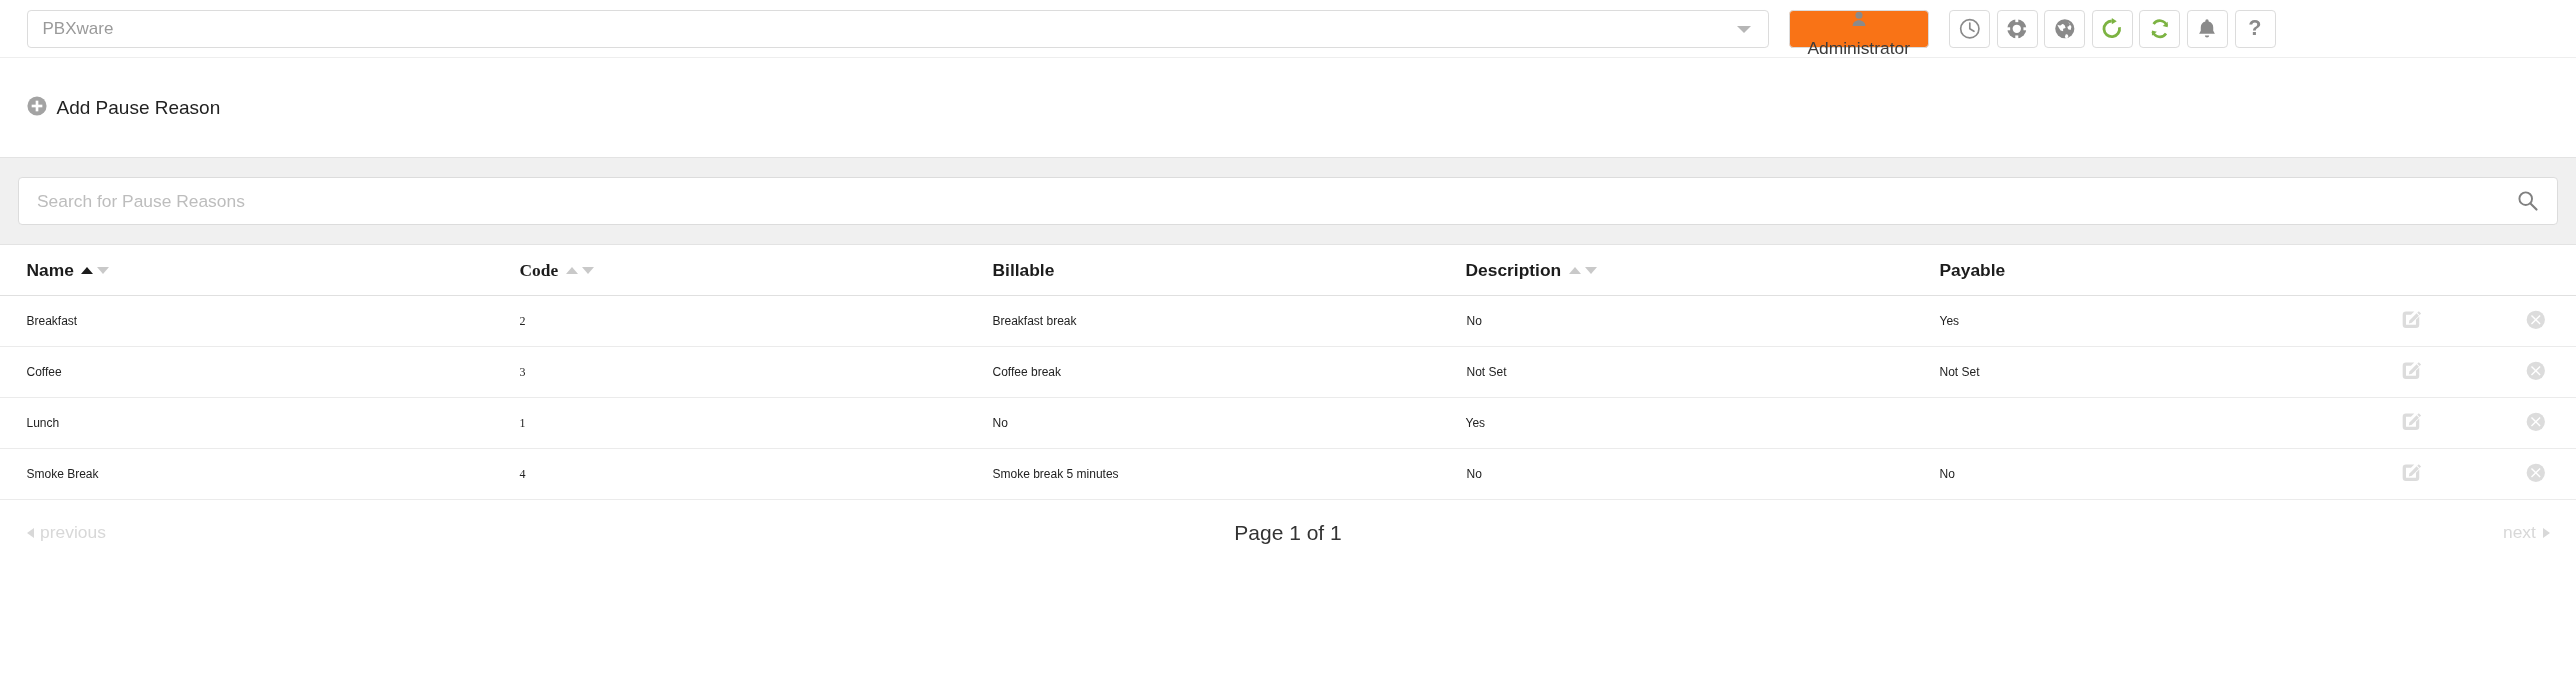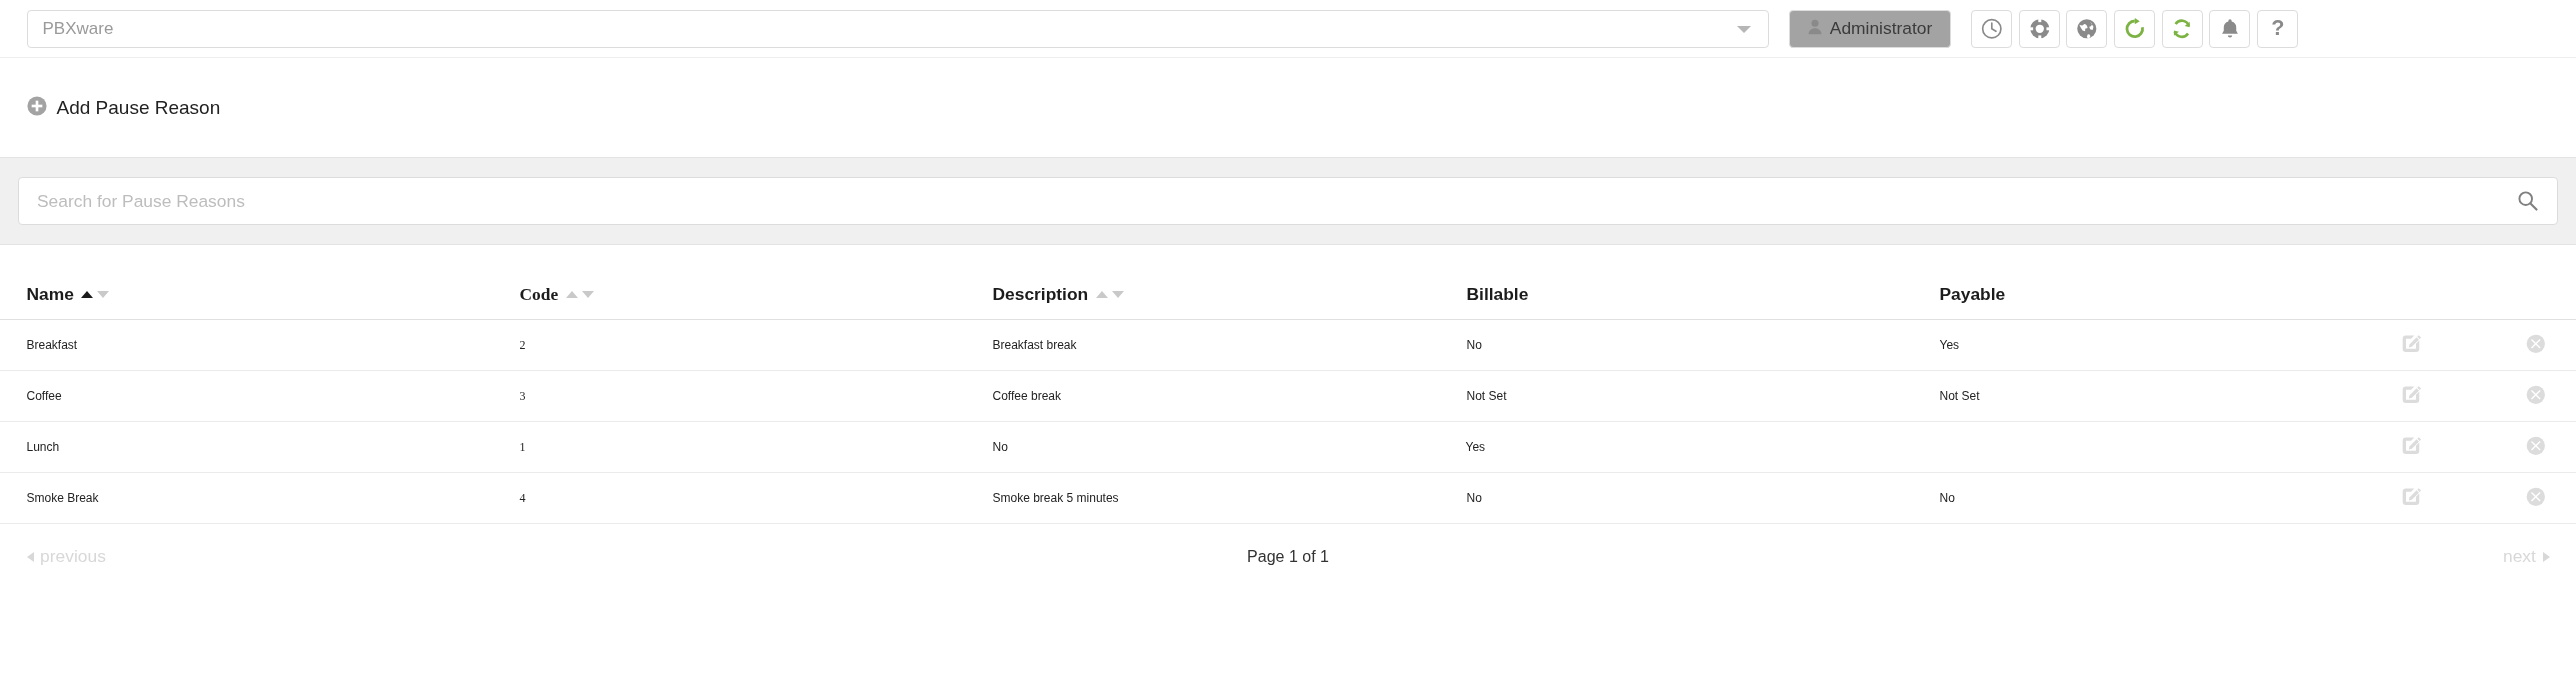--- a/index.html
+++ b/index.html
@@ -42,26 +42,27 @@
     width: 0; height: 0;
     border-left: 7.5px solid transparent;
     border-right: 7.5px solid transparent;
     border-top: 7.5px solid #b6b6b6;
   }
   .admin-btn {
     margin-left: 20px;
     height: 38px;
     border: 0.8px solid #dcdcdc;
     border-radius: 4.1px;
-    background: #a3a3a3;
+    background: #f97316;
     display: flex;
     align-items: center;
     gap: 8.3px;
     padding: 0 18px;
     cursor: pointer;
+    flex-direction: column;
   }
   .admin-btn .name {
     font-size: 17.4px;
     color: #3b3b3b;
   }
   .icon-group {
     margin-left: 20px;
     display: flex;
     gap: 6.6px;
   }
@@ -134,21 +135,20 @@
   .trow {
     display: flex;
     align-items: center;
     padding: 0 26.5px;
     height: 51px;
     border-bottom: 0.8px solid #ebebeb;
   }
   .thead {
     height: 51px;
     border-bottom: 0.8px solid #e0e0e0;
-    margin-top: 24px;
   }
   .thead .cell {
     font-size: 17.4px;
     font-weight: bold;
     color: #1c1c1c;
     display: flex;
     align-items: center;
     gap: 7.5px;
   }
   .tbody .cell {
@@ -194,21 +194,21 @@
     display: flex;
     align-items: center;
     gap: 6.6px;
     cursor: default;
   }
   .pg-next { margin-left: auto; }
   .pg-mid {
     position: absolute;
     left: 0; right: 0;
     text-align: center;
-    font-size: 16px;
+    font-size: 21px;
     color: #333333;
     pointer-events: none;
   }
   .pager-inner { position: relative; width: 100%; display: flex; align-items: center; }
   .tri-l { width: 0; height: 0; border-top: 5.8px solid transparent; border-bottom: 5.8px solid transparent; border-right: 7.5px solid #d8d8d8; }
   .tri-r { width: 0; height: 0; border-top: 5.8px solid transparent; border-bottom: 5.8px solid transparent; border-left: 7.5px solid #d8d8d8; }
 </style>
 </head>
 <body>
 
@@ -339,29 +339,29 @@
         <span class="arr-dn"></span>
       </span>
     </div>
     <div class="cell c-code">
       <span>Code</span>
       <span class="sorts">
         <span class="arr-up"></span>
         <span class="arr-dn"></span>
       </span>
     </div>
+    <div class="cell c-bill">
+      <span>Billable</span>
+    </div>
     <div class="cell c-desc">
       <span>Description</span>
       <span class="sorts">
         <span class="arr-up"></span>
         <span class="arr-dn"></span>
       </span>
-    </div>
-    <div class="cell c-bill">
-      <span>Billable</span>
     </div>
     <div class="cell c-pay">
       <span>Payable</span>
     </div>
     <div class="cell c-act"></div>
   </div>
 
   <div class="tbody">
 
     <div class="trow">

